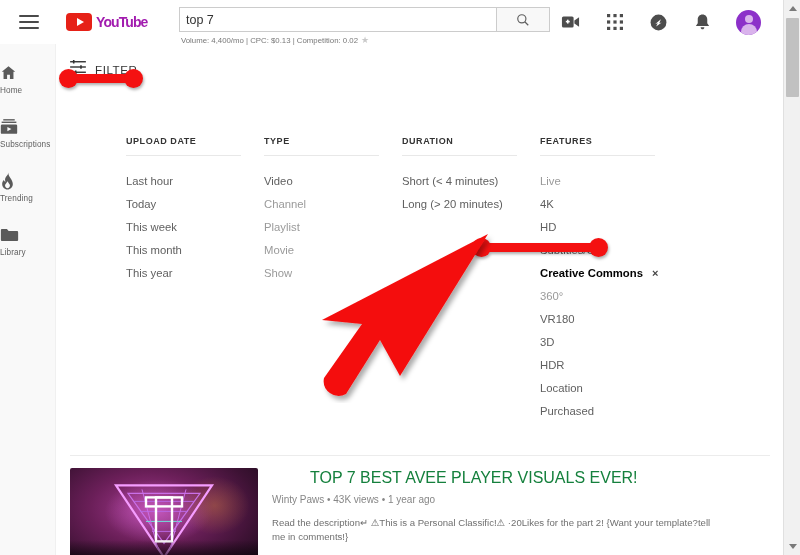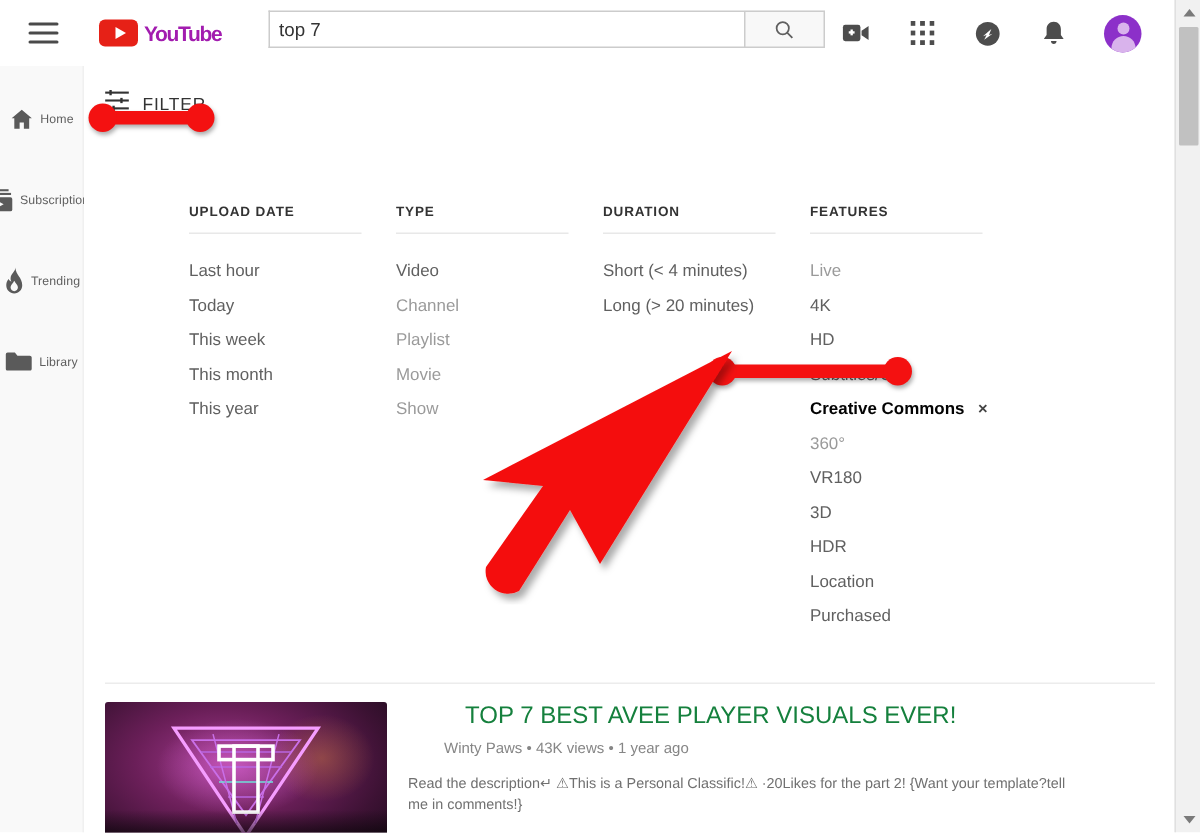--- a/index.html
+++ b/index.html
@@ -60,21 +60,21 @@
   .avatar::before { content:""; position:absolute; top:5px; left:8.5px; width:8px; height:8px;
                     border-radius:50%; background:#d9b3ec; }
   .avatar::after { content:""; position:absolute; top:14px; left:4.5px; width:16px; height:12px;
                    border-radius:8px 8px 0 0; background:#d9b3ec; }
 
   
   .sidebar {
     position: absolute; top: 44px; left: 0; width: 56px; height: 511px;
     background: #f9f9f9; border-right: 1px solid #f0f0f0; padding-top: 8px;
   }
-  .sbitem { height: 54px; display: flex; flex-direction: row; align-items: center;
+  .sbitem { height: 54px; display: flex; flex-direction: column; align-items: flex-start;
             justify-content: center; cursor: pointer; gap: 4px; }
   .sblabel { font-size: 8.2px; color: #5f5f5f; letter-spacing: 0.1px; }
   .sbicon { color: #5a5a5a; display: flex; align-items: center; justify-content: center;
             height: 19px; }
 
   
   .main { position: absolute; top: 44px; left: 56px; width: 727px; height: 511px;
           background: #fff; }
 
   .filterbar { position: relative; padding: 16px 0 0 14px; }
@@ -104,21 +104,21 @@
   .thumb .glow1 { position:absolute; left:18%; top:10%; width:58%; height:62%;
                   background: radial-gradient(ellipse, rgba(226,110,226,.55), rgba(226,110,226,0) 70%); }
   .thumb .glow2 { position:absolute; right:4%; top:8%; width:38%; height:55%;
                   background: radial-gradient(ellipse, rgba(196,120,60,.45), rgba(196,120,60,0) 70%); }
   .thumb .tri2 { position: absolute; left: 50%; top: 50%; transform: translate(-50%,-52%);
                  width: 104px; height: 80px; }
   .thumb .crowd { position: absolute; bottom: 0; left: 0; right: 0; height: 34px;
                   background: linear-gradient(to top, #0a0509 30%, rgba(10,5,9,0) 100%); }
   .vinfo { flex: 1; padding-top: 1px; }
   .vtitle { font-size: 16px; color: #15803d; line-height: 18px; cursor: pointer; margin-left: 38px; }
-  .vmeta { font-size: 10px; color: #868686; margin-top: 7px; margin-left: 24px; }
+  .vmeta { font-size: 10px; color: #868686; margin-top: 7px; }
   .vdesc { font-size: 9.6px; color: #707070; line-height: 13.5px; margin-top: 11px;
            max-width: 450px; }
 
   
   .annot { position: absolute; z-index: 40; pointer-events: none; }
   .bar { position: absolute; z-index: 40; height: 9px; background: #f41111;
          border-radius: 5px; filter: drop-shadow(1.5px 2px 1.5px rgba(0,0,0,.32)); }
   .bar::before, .bar::after { content: ""; position: absolute; width: 19px; height: 19px;
          border-radius: 50%; background: #f41111; top: -5px; }
   .bar::before { left: -7px; }
@@ -156,20 +156,24 @@
 
     <div class="searchwrap">
       <div class="searchbox">
         <input type="text" value="top 7" placeholder="Search" style="">
         <div class="searchbtn">
           <svg width="14" height="14" viewBox="0 0 24 24">
             <circle cx="10" cy="10" r="7" fill="none" stroke="#606060" stroke-width="2"></circle>
             <line x1="15" y1="15" x2="21" y2="21" stroke="#606060" stroke-width="2"></line>
           </svg>
         </div>
+      </div>
+      <div class="kwmeta">
+        <span>Volume: 4,400/mo | CPC: $0.13 | Competition: 0.02</span>
+        <span class="kwstar">★</span>
       </div>
     </div>
 
     <div class="headicons">
       <div class="hicon">
         <svg width="19" height="14" viewBox="0 0 24 18">
           <rect x="1" y="2" width="15" height="14" rx="2" fill="#4d4d4d"></rect>
           <path d="M17 7 L23 3 L23 15 L17 11 Z" fill="#4d4d4d"></path>
           <rect x="6" y="7.5" width="5" height="2" fill="#fff"></rect>
           <rect x="7.5" y="6" width="2" height="5" fill="#fff"></rect>

